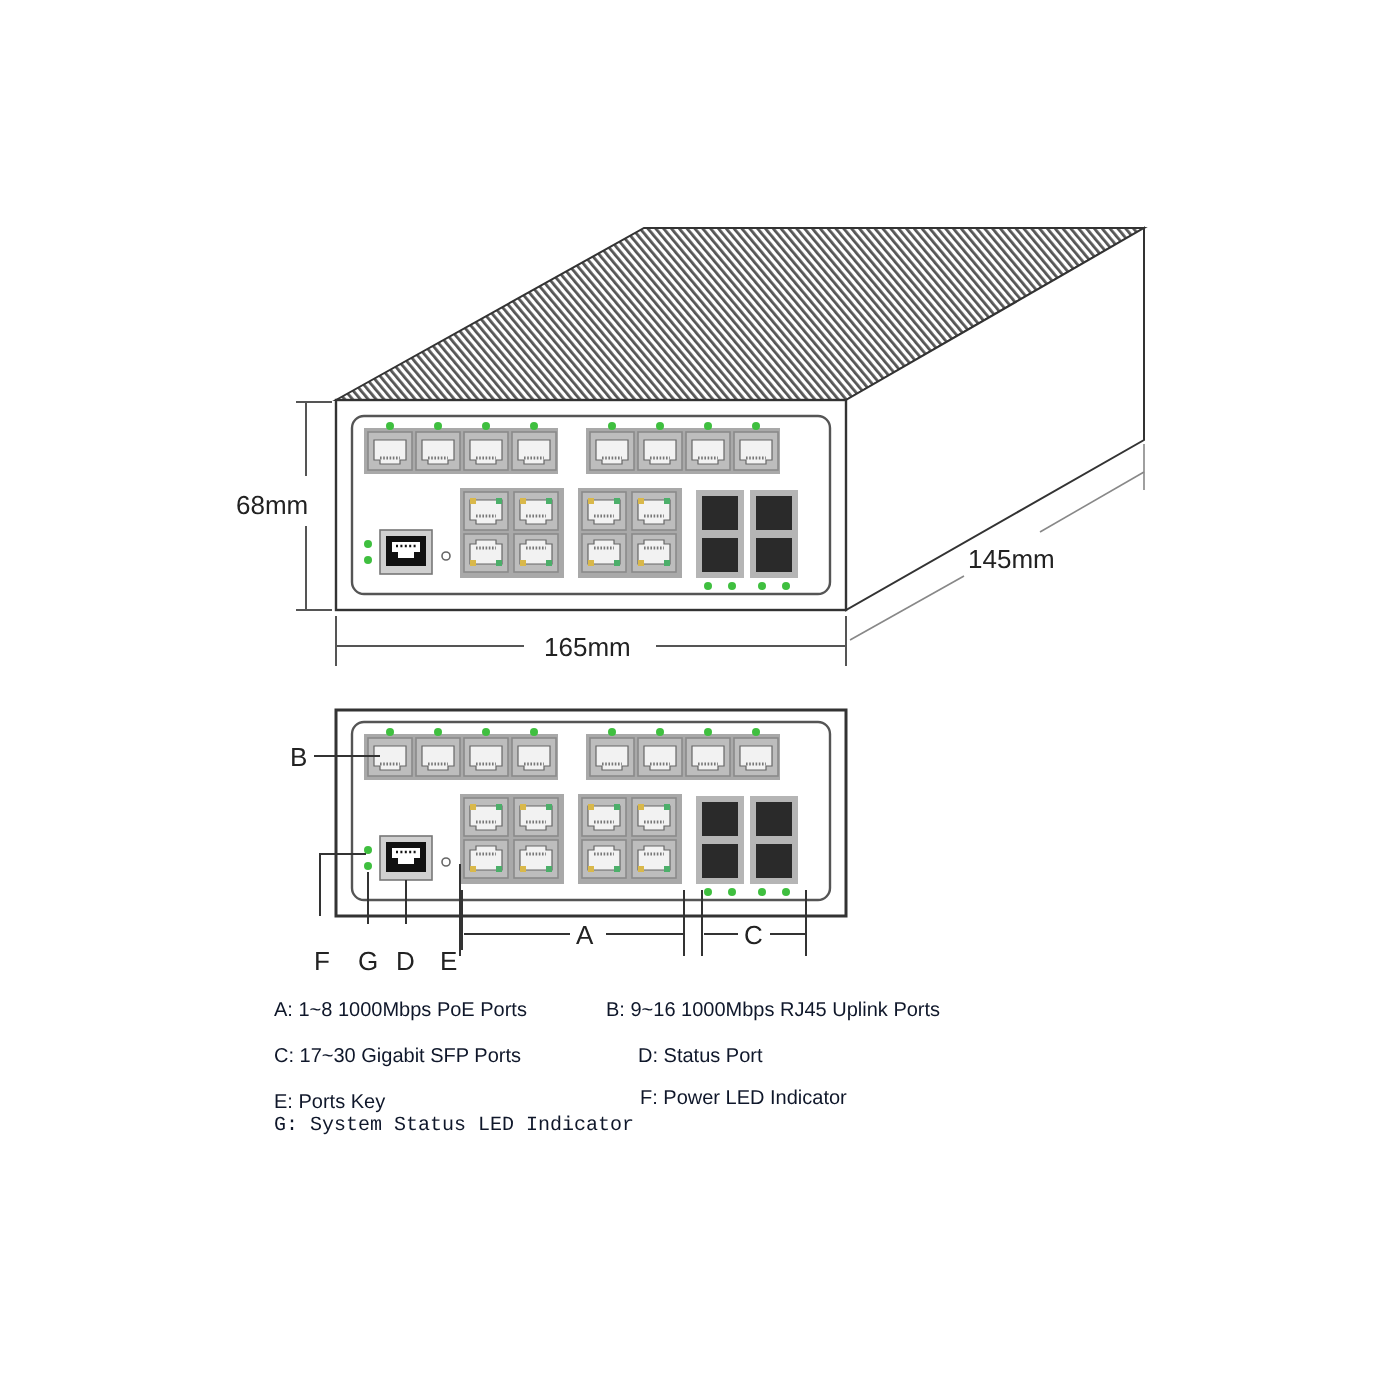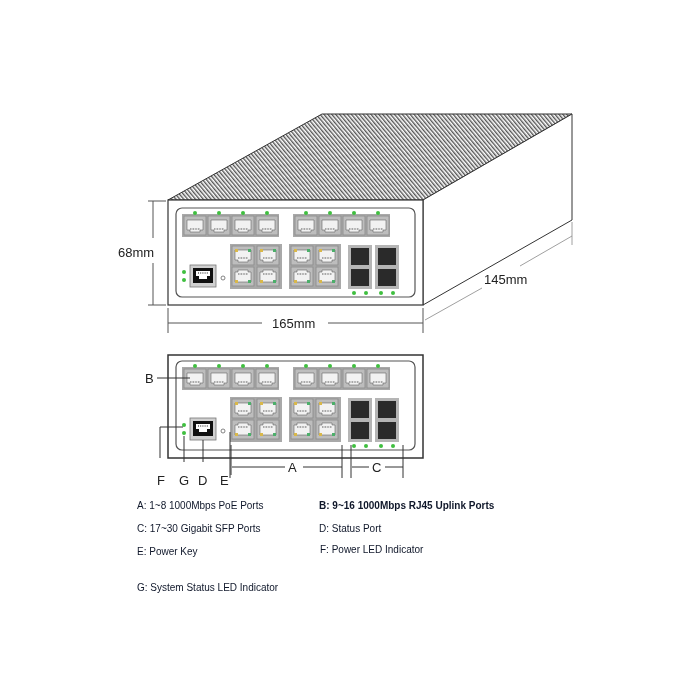--- a/index.html
+++ b/index.html
@@ -165,18 +165,18 @@
   <text class="lbl" x="145" y="383">B</text>
   <text class="lbl" x="157" y="485">F</text>
   <text class="lbl" x="179" y="485">G</text>
   <text class="lbl" x="198" y="485">D</text>
   <text class="lbl" x="220" y="485">E</text>
   <text class="lbl" x="288" y="472">A</text>
   <text class="lbl" x="372" y="472">C</text>
 </svg>
 
 <div class="legend" style="left:137px;top:500px;">A: 1~8 1000Mbps PoE Ports</div>
-<div class="legend" style="left:319px;top:500px;font-weight:bold;">B: 9~16 1000Mbps RJ45 Uplink Ports</div>
+<div class="legend" style="left:303px;top:500px;">B: 9~16 1000Mbps RJ45 Uplink Ports</div>
 <div class="legend" style="left:137px;top:523px;">C: 17~30 Gigabit SFP Ports</div>
 <div class="legend" style="left:319px;top:523px;">D: Status Port</div>
-<div class="legend" style="left:137px;top:546px;">E: Power Key</div>
+<div class="legend" style="left:137px;top:546px;">E: Ports Key</div>
 <div class="legend" style="left:320px;top:544px;">F: Power LED Indicator</div>
-<div class="legend" style="left:137px;top:582px;">G: System Status LED Indicator</div>
+<div class="legend" style="left:137px;top:558px;font-family:Liberation Mono, monospace;">G: System Status LED Indicator</div>
 
 </body></html>

